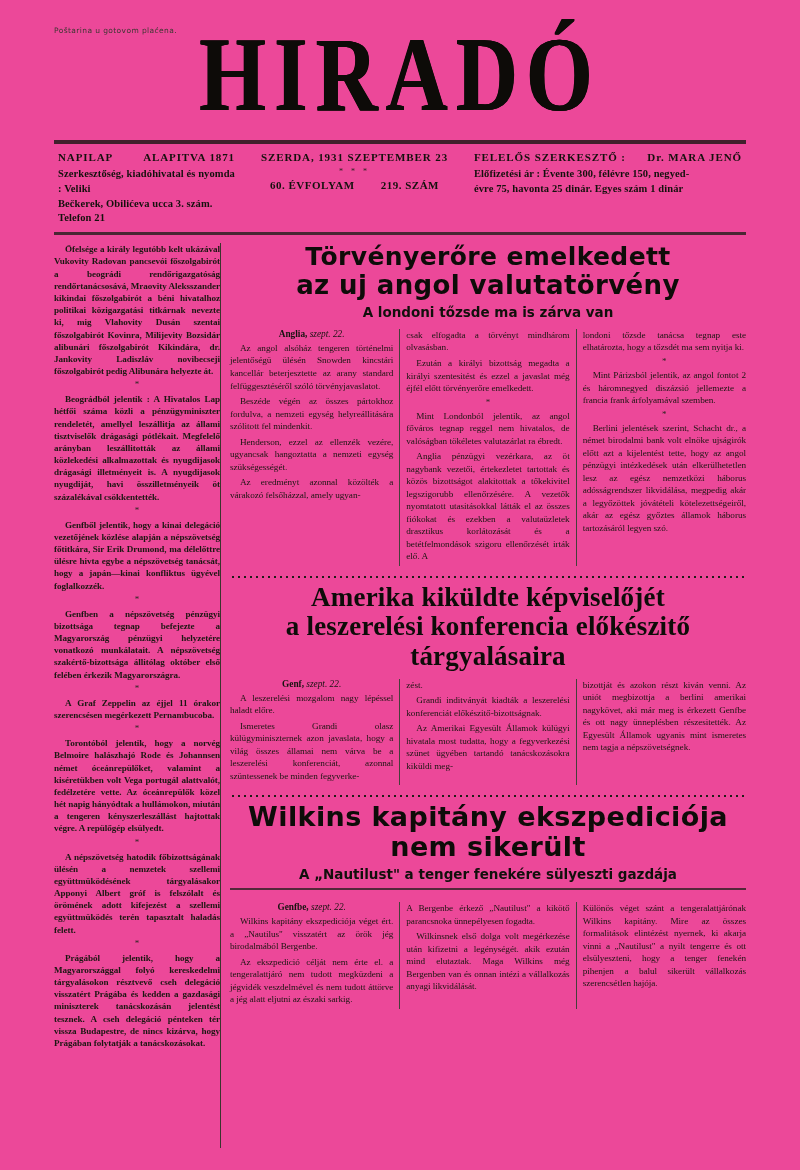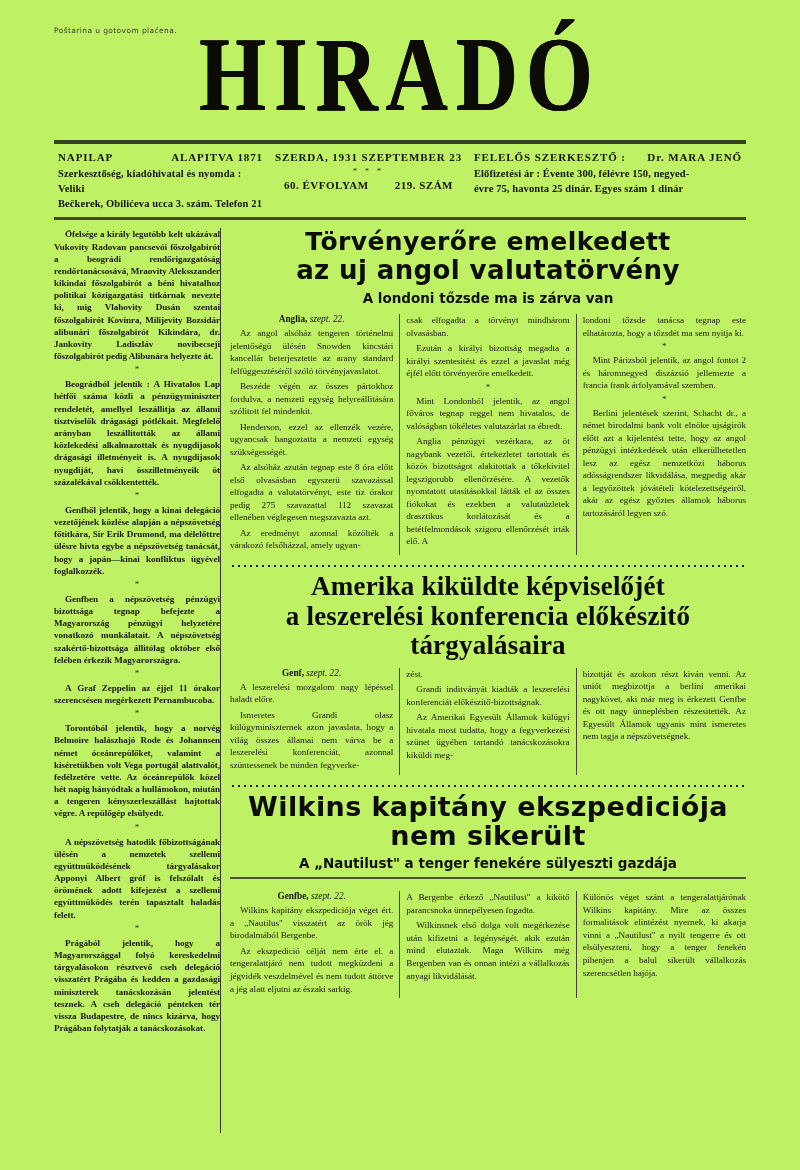--- a/index.html
+++ b/index.html
@@ -5,21 +5,21 @@
   html,body{margin:0;padding:0;}
   body{
     width:800px;height:1170px;
     background:#f2f0ec;
     font-family:"Liberation Serif",serif;
     color:#16130f;
     overflow:hidden;
   }
   .page{
     position:relative;width:800px;height:1170px;
-    background:#bef264;
+    background:#ec4899;
     padding:0;box-sizing:border-box;
   }
   
   .postmark{
     position:absolute;left:54px;top:26px;
     font-family:"DejaVu Sans",sans-serif;
     font-size:7.5px;letter-spacing:.4px;color:#3b3731;
   }
   .masthead{
     text-align:center;margin:0;padding-top:44px;
@@ -40,20 +40,21 @@
     margin:14px 54px 0 54px;
     height:4px;
     background:#1b1713;
     opacity:.82;
   }
   
   .infobar{
     display:flex;margin:7px 54px 0 54px;
     font-family:"Liberation Serif",serif;
     color:#14110d;
+    gap:14px;
   }
   .ib-col{flex:1;padding:0 4px;}
   .ib-col.c2{flex:0 0 195px;text-align:center;}
   .ib-col.c3{flex:0 0 268px;}
   .ib-top{
     display:flex;justify-content:space-between;align-items:baseline;
     font-size:11px;font-weight:bold;letter-spacing:.9px;
     margin-bottom:4px;
   }
   .ib-top.center{justify-content:center;}
@@ -221,21 +222,20 @@
         <div class="hl-sub">A londoni tőzsde ma is zárva van</div>
         <div class="cols">
           <div class="col">
             <div class="dateline">
               <span class="city">Anglia,</span>
               <span class="dt">szept. 22.</span>
             </div>
             <p class="bt">Az angol alsóház tengeren történelmi jelentőségü ülésén Snowden kincstári kancellár beterjesztette az arany standard felfüggesztéséről szóló törvényjavaslatot.</p>
             <p class="bt">Beszéde végén az összes pártokhoz fordulva, a nemzeti egység helyreállitására szólitott fel mindenkit.</p>
             <p class="bt">Henderson, ezzel az ellenzék vezére, ugyancsak hangoztatta a nemzeti egység szükségességét.</p>
-            <p class="bt">Az alsóház azután tegnap este 8 óra előtt első olvasásban egyszerü szavazással elfogadta a valutatörvényt, este tiz órakor pedig 275 szavazattal 112 szavazat ellenében véglegesen megszavazta azt.</p>
             <p class="bt">Az eredményt azonnal közölték a várakozó felsőházzal, amely ugyan-</p>
           </div>
           <div class="col">
             <p class="bt nind">csak elfogadta a törvényt mindhárom olvasásban.</p>
             <p class="bt">Ezután a királyi bizottság megadta a királyi szentesitést és ezzel a javaslat még éjfél előtt törvényerőre emelkedett.</p>
             <div class="star-sep">*</div>
             <p class="bt">Mint Londonból jelentik, az angol főváros tegnap reggel nem hivatalos, de valóságban tökéletes valutazárlat ra ébredt.</p>
             <p class="bt">Anglia pénzügyi vezérkara, az öt nagybank vezetői, értekezletet tartottak és közös bizottságot alakitottak a tőkekivitel legszigorubb ellenőrzésére. A vezetők nyomtatott utasitásokkal látták el az összes fiókokat és ezekben a valutaüzletek drasztikus korlátozását és a betétfelmondások szigoru ellenőrzését irták elő. A</p>
           </div>
           <div class="col">

